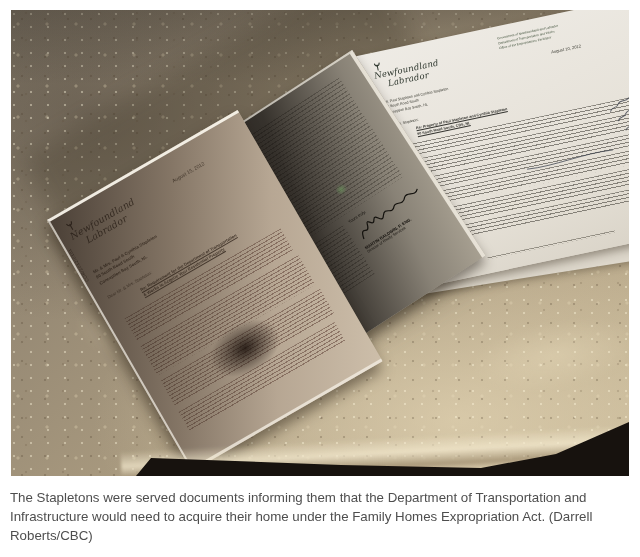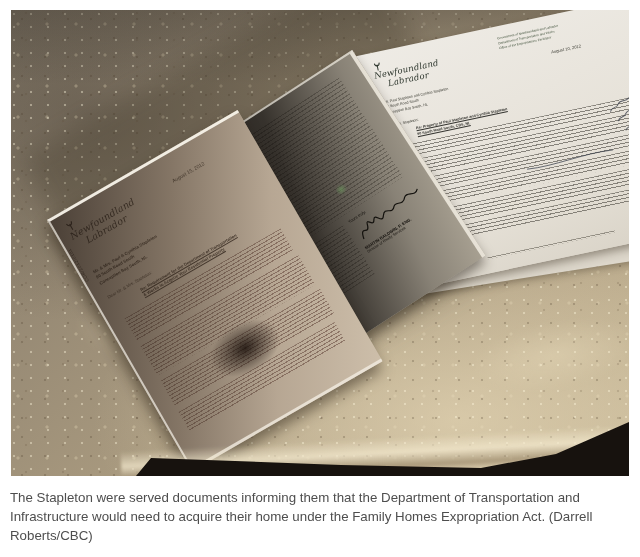--- a/index.html
+++ b/index.html
@@ -195,14 +195,14 @@
     <div class="left-overlay"></div>
     <div class="blob-shadow"></div>
     <div class="left-edge"></div>
   </div>
 
   <div class="counter-edge-highlight"></div>
   <div class="counter-edge-dark"></div>
 </figure>
 
 <div class="caption">
-  <p>The Stapleton were served documents informing them that the Department of Transportation and Infrastructure would need to acquire their home under the Family Homes Expropriation Act. (Darrell Roberts/CBC)</p>
+  <p>The Stapletons were served documents informing them that the Department of Transportation and Infrastructure would need to acquire their home under the Family Homes Expropriation Act. (Darrell Roberts/CBC)</p>
 </div>
 
 </body></html>

